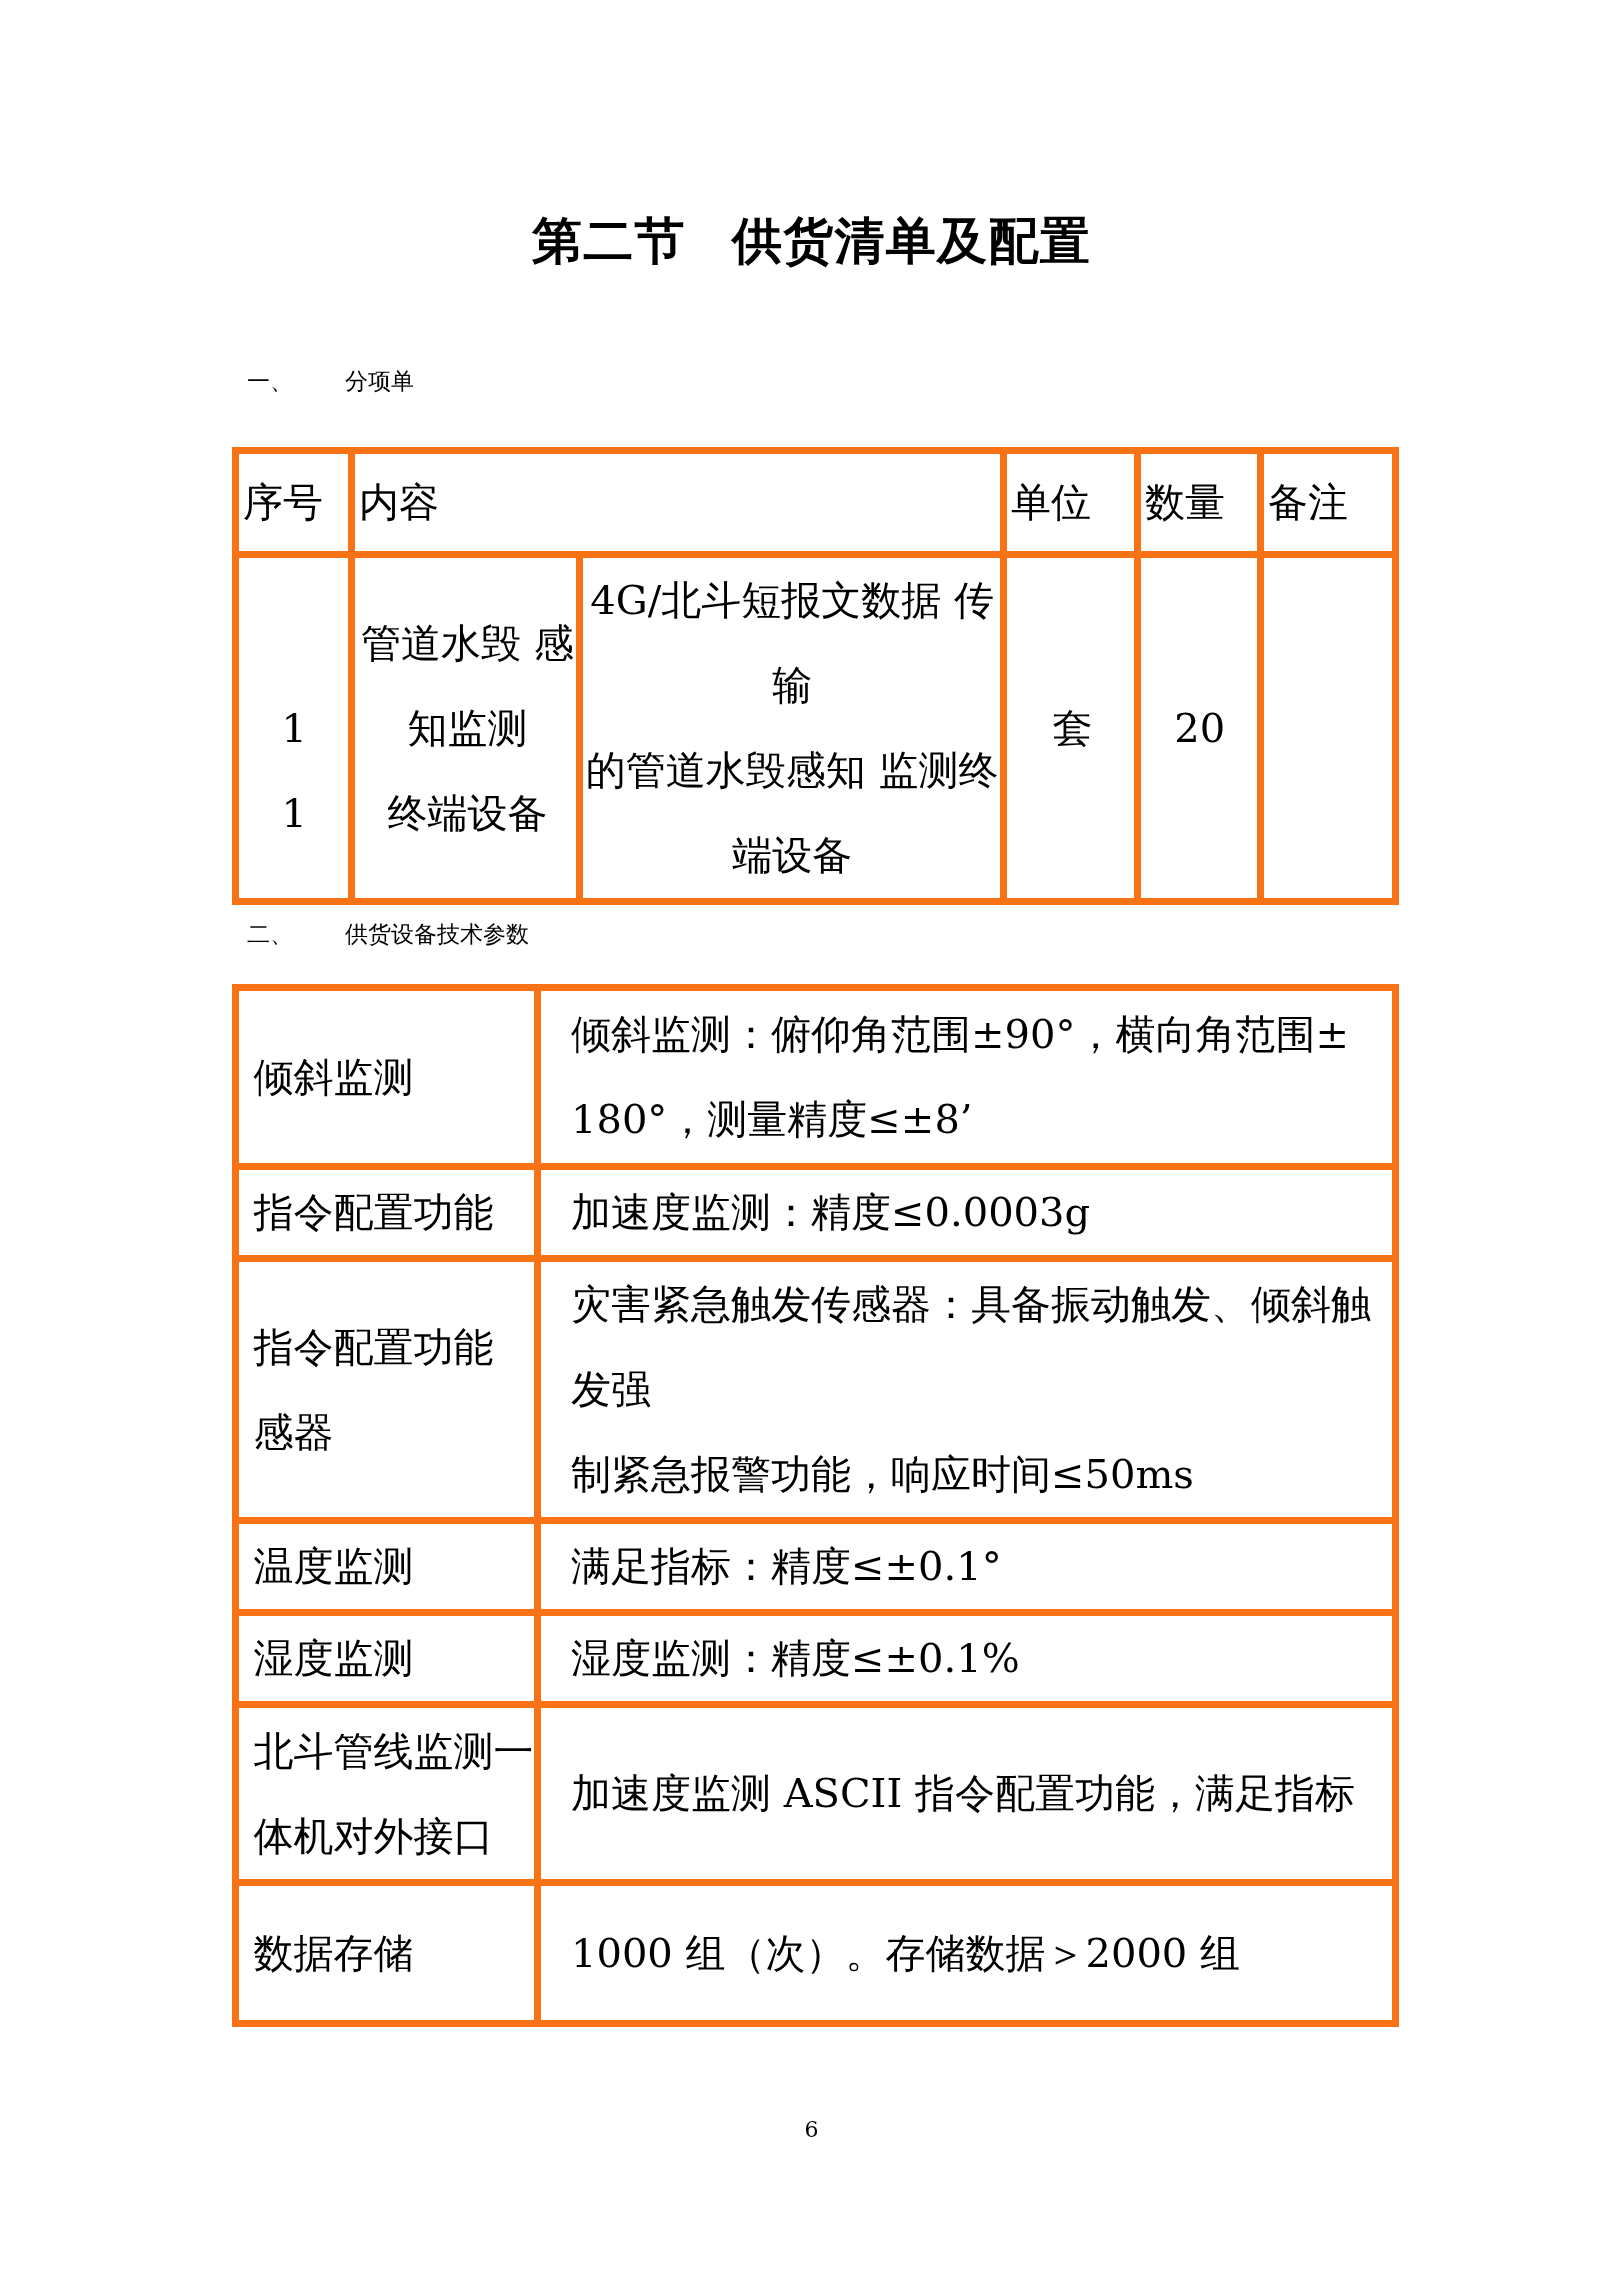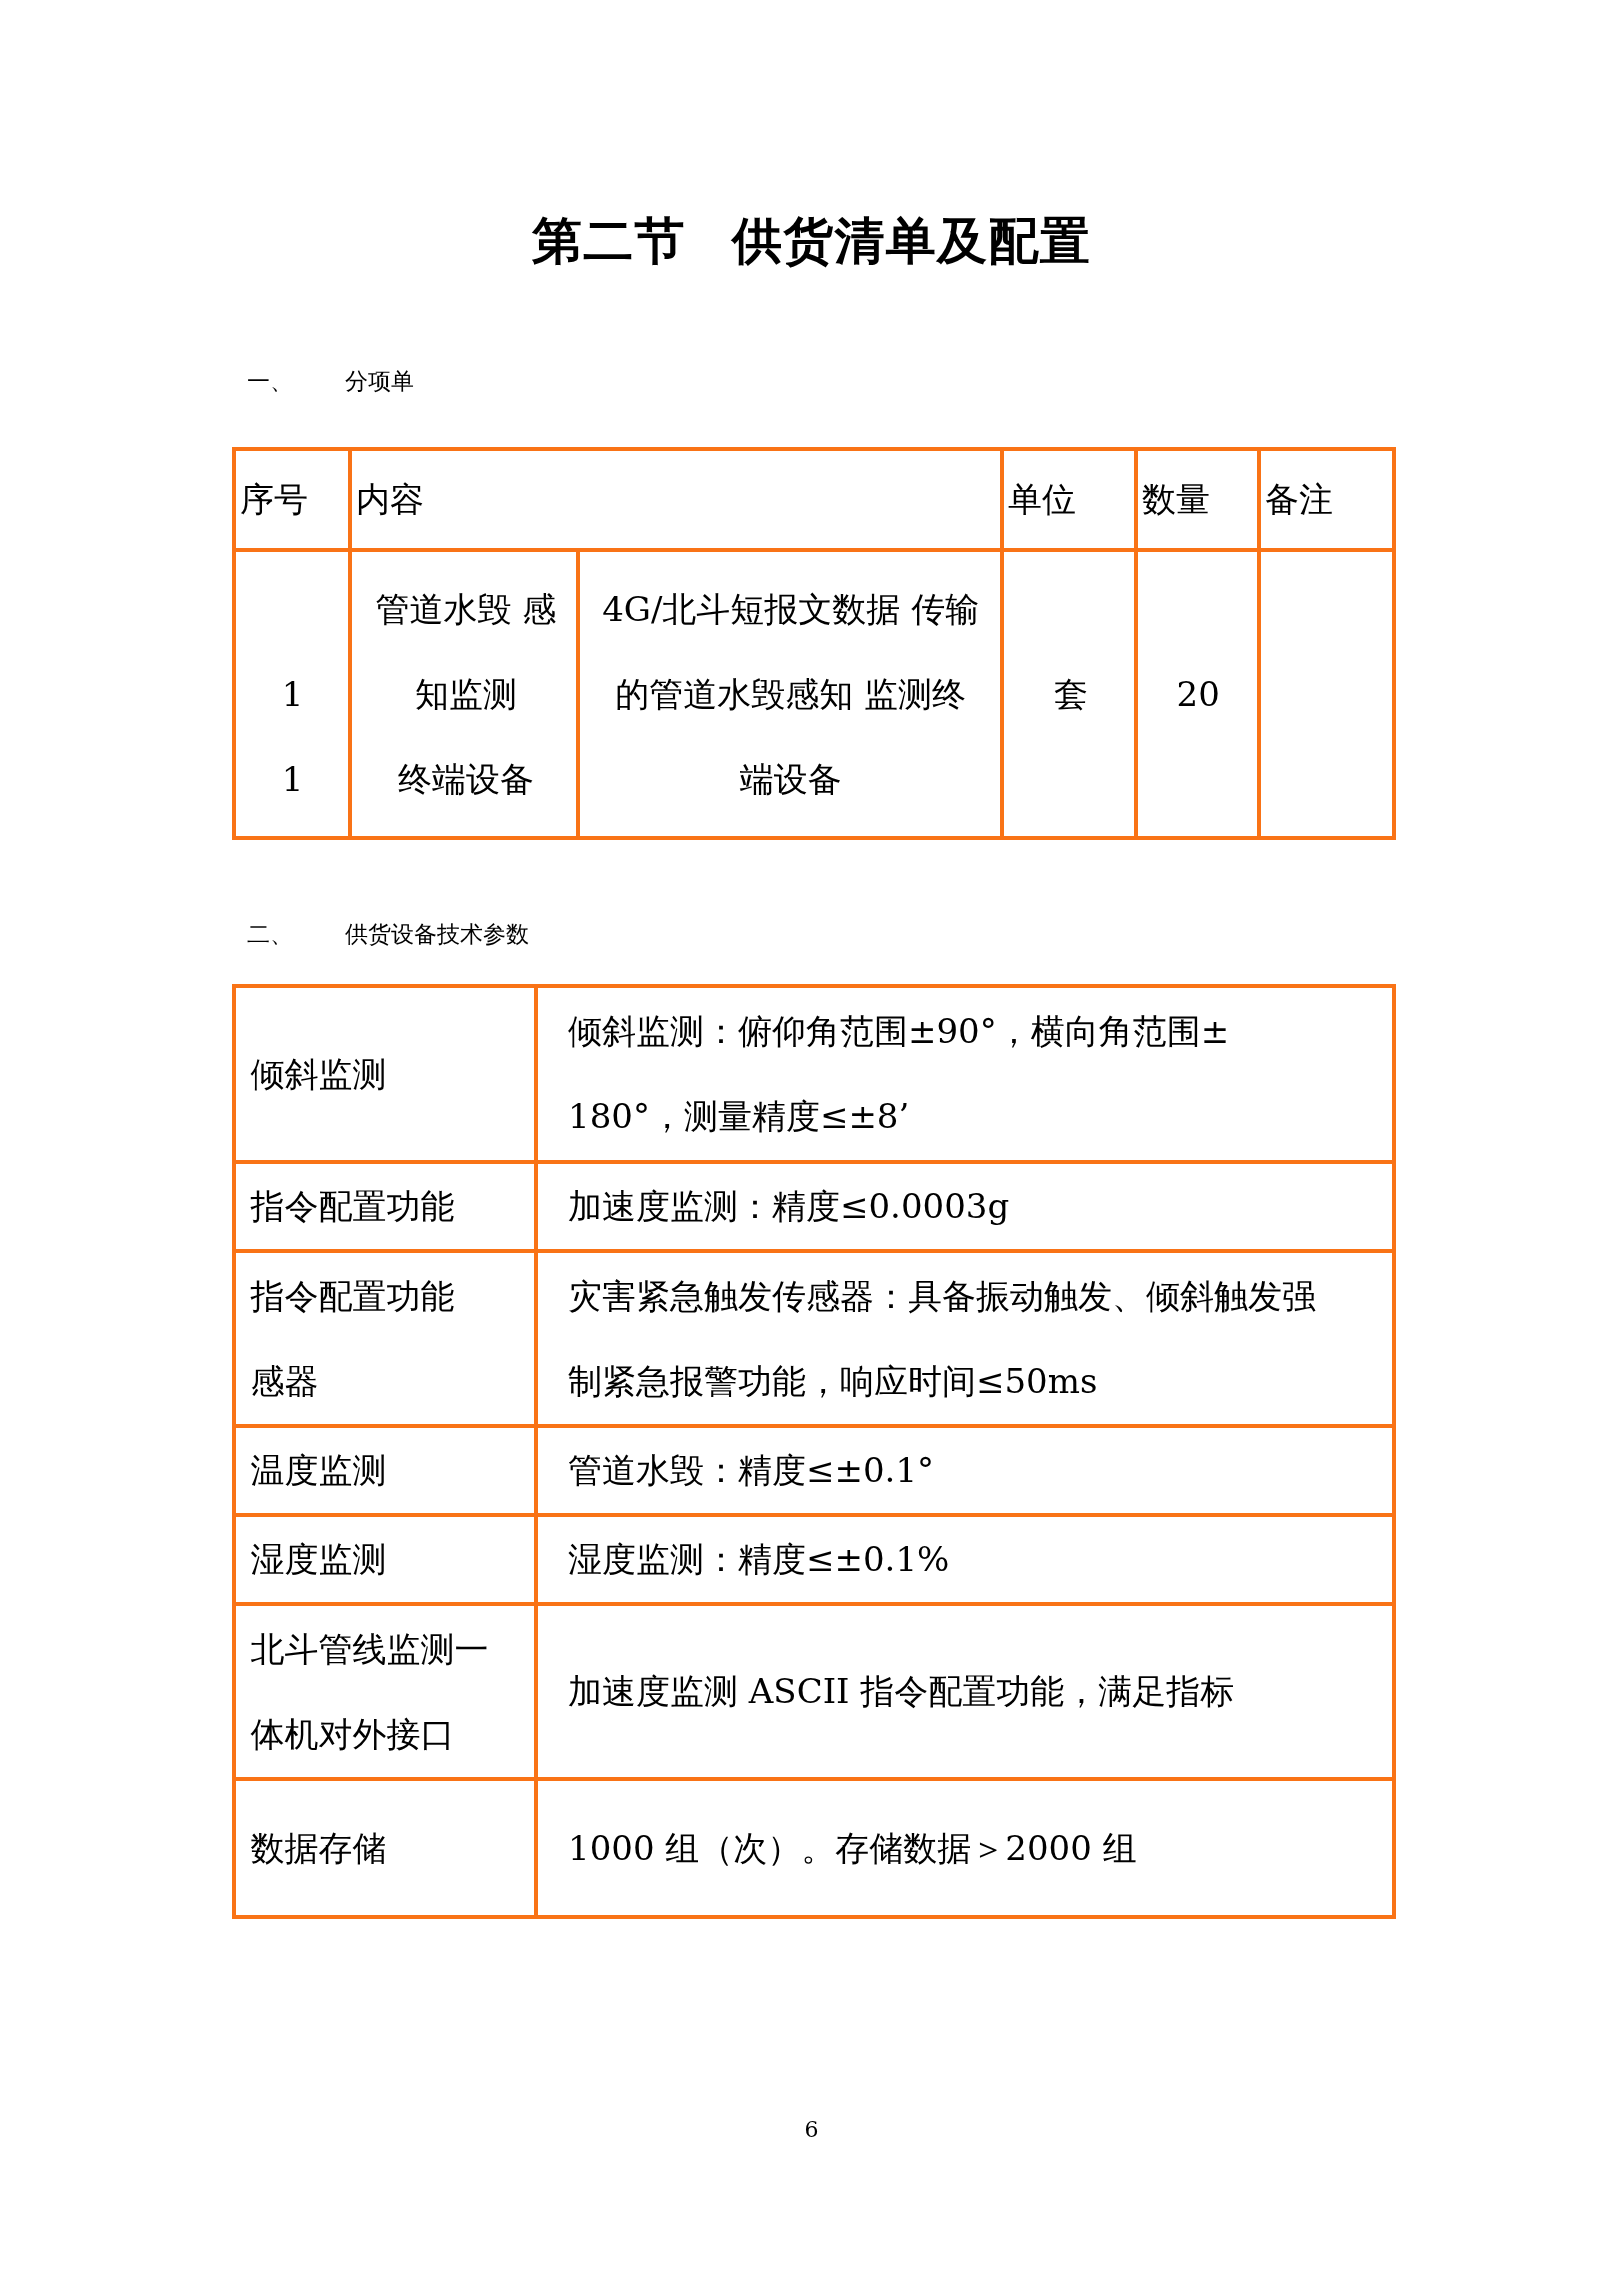--- a/index.html
+++ b/index.html
@@ -7,22 +7,22 @@
          font-family: "DejaVu Serif", "Liberation Serif", serif; color: #000; }
   .page-title { position: absolute; left: 0; width: 1623px; top: 208px; text-align: center;
                 font-family: "DejaVu Sans", sans-serif; font-weight: bold; font-size: 50px;
                 letter-spacing: 1.3px; }
   .page-title .gap { display: inline-block; width: 46px; }
   .section-heading { position: absolute; left: 247px; font-size: 23px; }
   .section-heading .num { display: inline-block; width: 98px; }
   #sec1 { top: 366px; }
   #sec2 { top: 919px; }
   table { position: absolute; border-collapse: collapse; table-layout: fixed; }
-  td { border: 4px solid #f97316; vertical-align: middle; padding: 0 0 0 3.9px;
-       font-size: 34px; line-height: 85px; word-break: break-all; }
+  td { border: 7px solid #f97316; vertical-align: middle; padding: 0 0 0 3.9px;
+       font-size: 40px; line-height: 85px; word-break: break-all; }
   #items-table { left: 232px; top: 447px; width: 1160px; }
   #items-table tr.hdr td { height: 97px; }
   #items-table tr.row td { height: 284px; text-align: center; }
   #params-table { left: 232px; top: 984px; width: 1160px; }
   #params-table td.label { padding-left: 14.4px; }
   #params-table td.value { padding-left: 30px; }
   .row-h1 td { height: 172px; }
   .row-h2 td { height: 85px; }
   .row-h3 td { height: 171px; }
   .row-h4 td { height: 85px; }
@@ -111,21 +111,21 @@
       <span>指令配置功能</span>
       <span>感器</span>
     </td>
     <td class="value multiline">
       <span>灾害紧急触发传感器：具备振动触发、倾斜触发强</span>
       <span>制紧急报警功能，响应时间≤50ms</span>
     </td>
   </tr>
   <tr class="row-h4">
     <td class="label">温度监测</td>
-    <td class="value">管道水毁：精度≤±0.1°</td>
+    <td class="value">满足指标：精度≤±0.1°</td>
   </tr>
   <tr class="row-h5">
     <td class="label">湿度监测</td>
     <td class="value">湿度监测：精度≤±0.1%</td>
   </tr>
   <tr class="row-h6">
     <td class="label multiline">
       <span>北斗管线监测一</span>
       <span>体机对外接口</span>
     </td>

